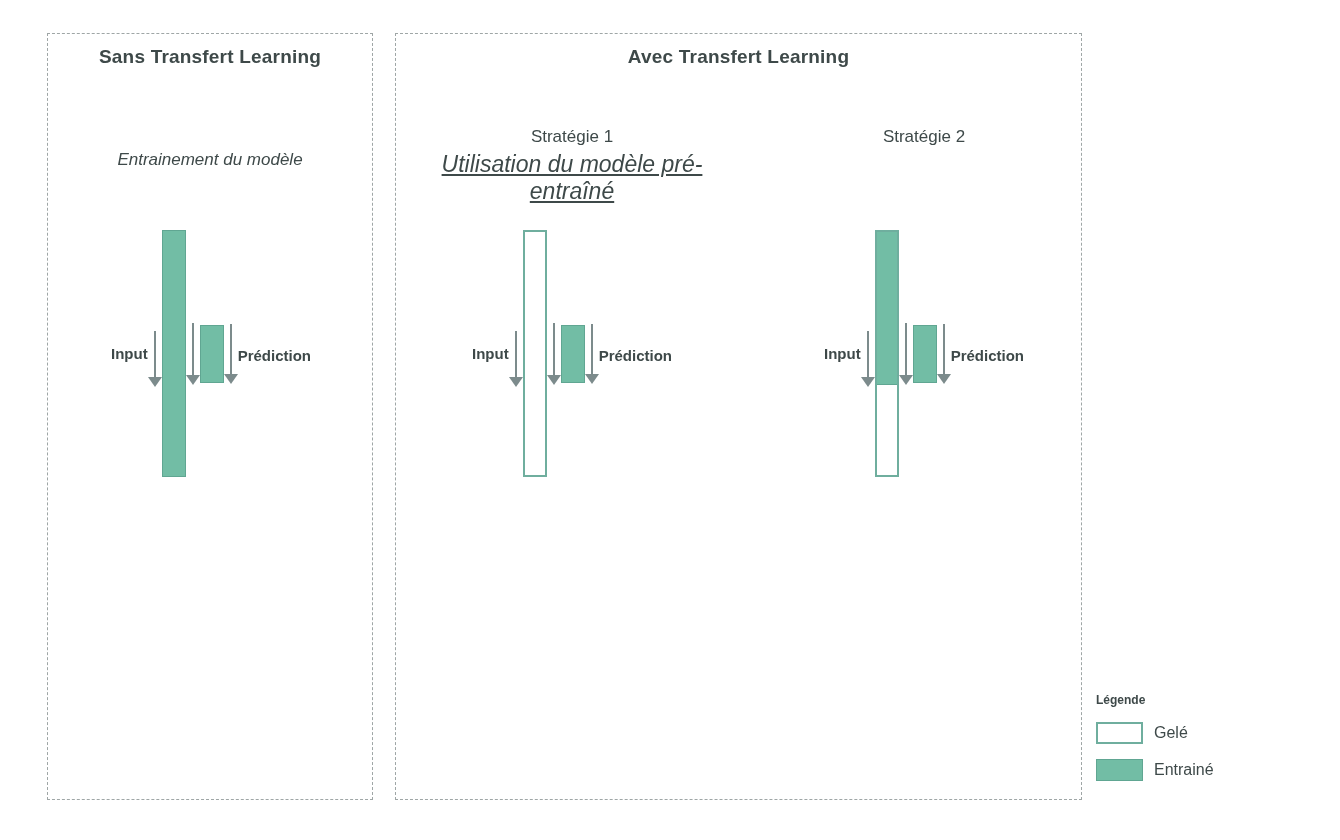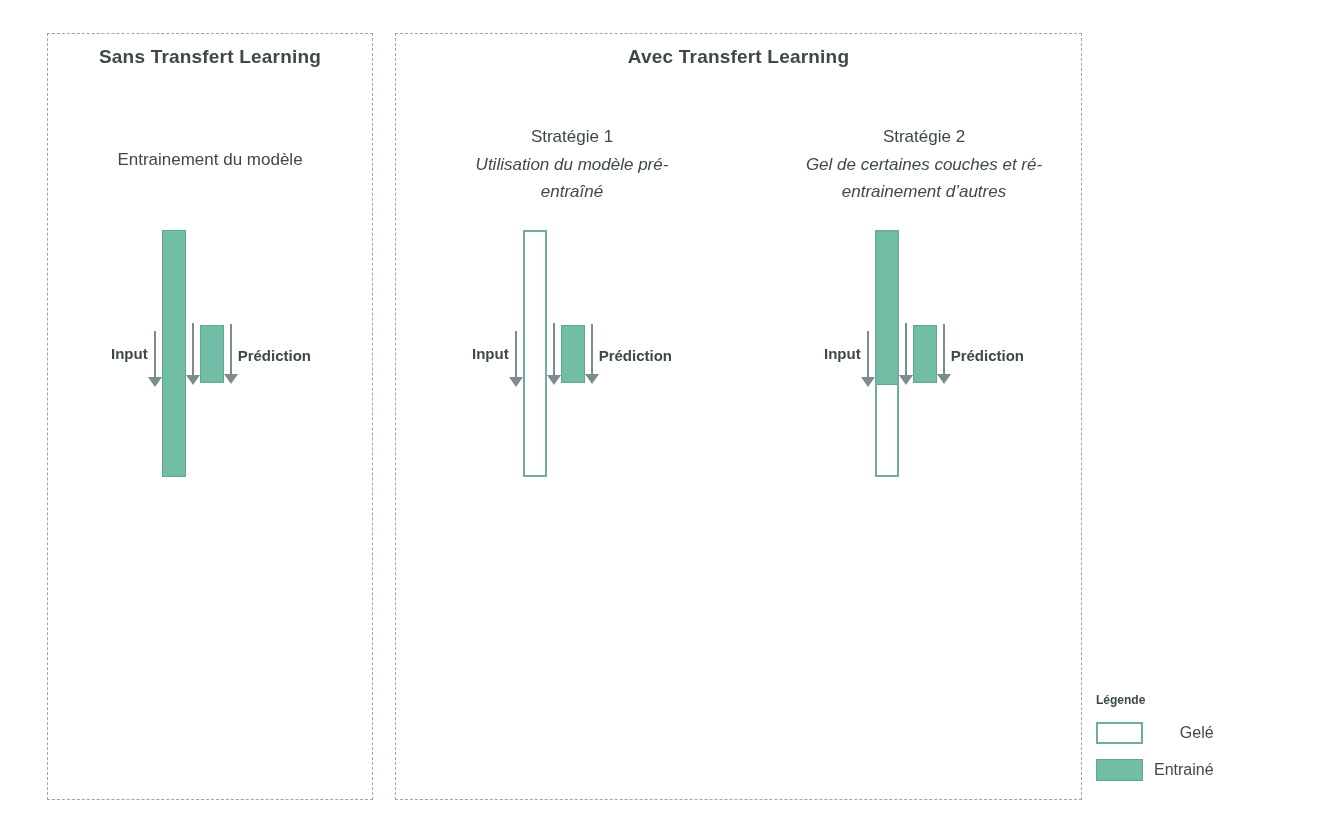--- a/index.html
+++ b/index.html
@@ -13,24 +13,24 @@
   .canvas { position: relative; width: 1340px; height: 840px; overflow: hidden; background: #fff; }
 
   
   .panel { position: absolute; top: 33px; height: 767px; border: 1px dashed #9FA6A6; background: #fff; }
   .panel-without { left: 47px;  width: 326px; }
   .panel-with    { left: 395px; width: 687px; }
   .panel-title { text-align: center; font-weight: bold; font-size: 19px; margin-top: 12px; letter-spacing: 0.2px; }
 
   
   .desc, .strategy-header { position: absolute; text-align: center; transform: translateX(-50%); }
-  .desc { font-size: 17px; line-height: 27px; width: 300px; }
+  .desc { font-style: italic; font-size: 17px; line-height: 27px; width: 300px; }
   .strategy-header { width: 300px; }
   .strategy-title { font-weight: normal; font-size: 17px; line-height: 22px; margin-bottom: 3px; }
-  .strategy-desc  { font-style: italic; font-size: 17px; line-height: 27px; }
+  .strategy-desc  { font-style: italic; font-size: 23px; line-height: 27px; text-decoration: underline; }
 
   
   .col { position: absolute; top: 230px; width: 200px; display: flex; flex-direction: row; align-items: center; }
   .flow-label { font-weight: bold; font-size: 15px; line-height: 20px; }
   .arrow { display: flex; flex-direction: column; align-items: center; }
   .arrow .shaft { width: 2px; background: #7C8B8C; }
   .arrow .head  { width: 0; height: 0; border-left: 7px solid transparent; border-right: 7px solid transparent; border-top: 10px solid #7C8B8C; }
   .arrow-a { margin-top: 10px; } .arrow-a .shaft { height: 46px; }
   .arrow-b .shaft { height: 52px; }
   .arrow-c .shaft { height: 50px; }
@@ -41,21 +41,21 @@
   .block.frozen  { background: #ffffff; border: 2px solid #6FAE9E; }
   .block-main { height: 247px; }
   .block-head { height: 58px; }
   .block-split { width: 132px; height: 247px; border: 2px solid #6FAE9E; display: flex; flex-direction: column; background: #fff; }
   .block-split .part-trained { height: 63%; background: #72BDA5; border-bottom: 1px solid #60A692; }
   .block-split .part-frozen  { flex: 1; background: #ffffff; }
 
   
   .legend { position: absolute; left: 1096px; top: 693px; }
   .legend-title { font-weight: bold; font-size: 12px; }
-  .legend-row { display: flex; align-items: center; gap: 11px; margin-top: 15px; justify-content: space-between; }
+  .legend-row { display: flex; align-items: center; gap: 11px; margin-top: 15px; }
   .swatch { width: 47px; height: 22px; }
   .swatch.frozen  { background: #ffffff; border: 2px solid #6FAE9E; }
   .swatch.trained { background: #72BDA5; border: 1px solid #60A692; }
   .legend-label { font-size: 16px; }
 </style>
 </head>
 <body>
 
 <div class="canvas">
 
@@ -74,24 +74,20 @@
   <div class="strategy-header" style="left:572px; top:126px;">
     <div class="strategy-title">Stratégie 1</div>
     <div class="strategy-desc">
       <span style="display:block">Utilisation du modèle pré-</span>
       <span style="display:block">entraîné</span>
     </div>
   </div>
 
   <div class="strategy-header" style="left:924px; top:126px;">
     <div class="strategy-title">Stratégie 2</div>
-    <div class="strategy-desc">
-      <span style="display:block">Gel de certaines couches et ré-</span>
-      <span style="display:block">entrainement d’autres</span>
-    </div>
   </div>
 
   <div class="col" style="left:111px;">
     <div class="flow-label">Input</div>
     <div class="arrow arrow-a">
       <div class="shaft"></div>
       <div class="head"></div>
     </div>
     <div class="block trained block-main"></div>
     <div class="arrow arrow-b">

